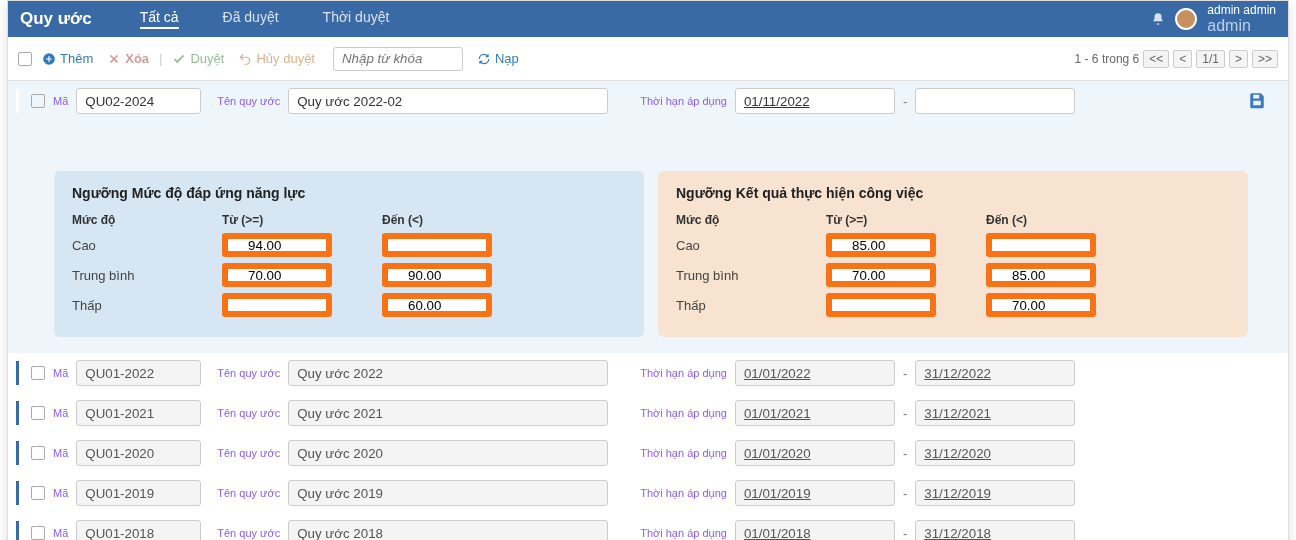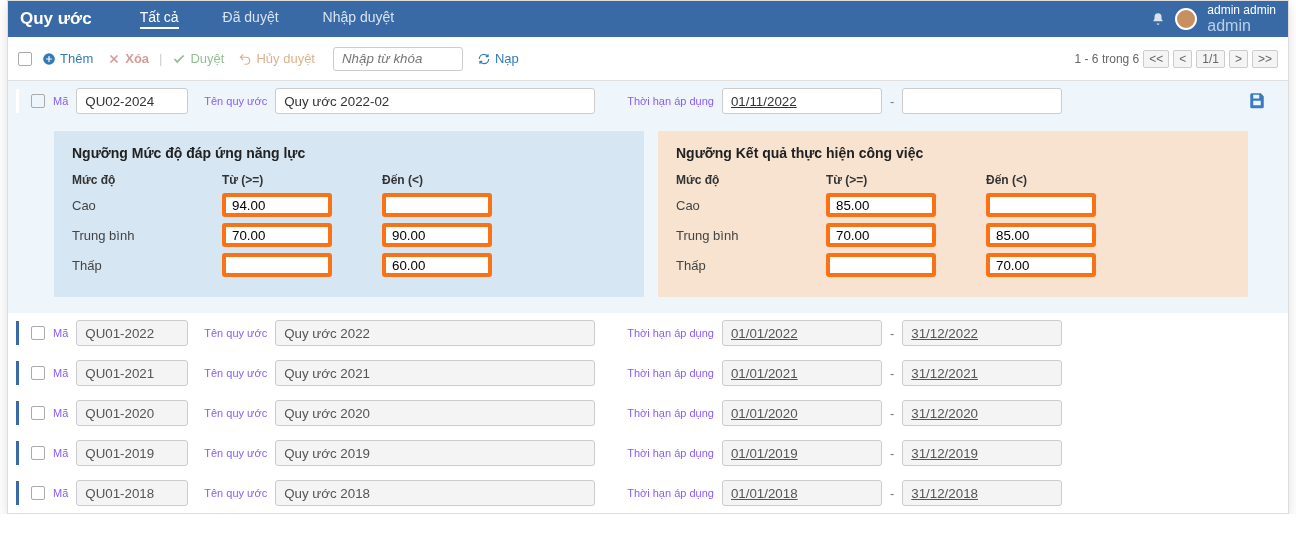--- a/index.html
+++ b/index.html
@@ -32,52 +32,52 @@
 
 .rows { padding: 0; }
 .row { display: flex; align-items: center; padding: 7px 10px 7px 0; gap: 8px; }
 .row .bar { width: 3px; height: 24px; background: #3a6aa5; margin-left: 8px; margin-right: 4px; }
 .row .chk { width: 14px; height: 14px; border: 1px solid #aaa; border-radius: 2px; }
 .row .lbl { color: #8b5cf6; font-size: 11px; }
 .row input.fld { border: 1px solid #ccc; background: #f4f4f4; border-radius: 3px; padding: 4px 8px; height: 26px; color: #555; }
 .row.active { background: #eef5fb; }
 .row.active .bar { background: #fff; }
 .row.active input.fld { background: #fff; color: #333; }
-.row .ma { width: 112px; }
+.row .ma { width: 125px; }
 .row .ten { width: 320px; }
 .row .date { width: 160px; text-decoration: underline; }
 .row .dash { color: #777; }
 .row .save { margin-left: auto; margin-right: 12px; cursor: pointer; }
 .row .save svg { fill: #3a7ac5; }
 
 .panels { display: flex; gap: 14px; padding: 10px 40px 16px 46px; background: #eef5fb; }
-.panel { flex: 1; border-radius: 1px; padding: 14px 18px; }
+.panel { flex: 1; border-radius: 6px; padding: 14px 18px; margin-top: 40px; }
 .panel.p1 { background: #d6e6f2; }
 .panel.p2 { background: #f7e3d0; }
 .panel h3 { font-size: 14px; margin-bottom: 12px; color: #222; }
 .panel .hdr, .panel .line { display: flex; gap: 10px; }
 .panel .hdr { font-weight: bold; font-size: 12px; margin-bottom: 6px; }
 .panel .c1 { width: 140px; }
 .panel .c2 { width: 150px; }
 .panel .c3 { width: 150px; }
 .panel .line { align-items: center; margin-bottom: 6px; font-size: 13px; color: #444; }
-.panel .line input { width: 110px; border: 4px solid #f97316; border-radius: 3px; padding: 3px 6px; height: 24px; background: #fff; }
+.panel .line input { width: 110px; border: 6px solid #f97316; border-radius: 3px; padding: 3px 20px; height: 24px; background: #fff; }
 
 .icon { width: 14px; height: 14px; display: inline-block; }
 </style>
 </head>
 <body>
 
 <div class="app">
   <div class="header">
     <div class="title">Quy ước</div>
     <div class="tabs">
       <div class="tab active">Tất cả</div>
       <div class="tab">Đã duyệt</div>
-      <div class="tab">Nhập duyệt</div>
+      <div class="tab">Thời duyệt</div>
     </div>
     <div class="right">
       <svg class="bell icon" viewBox="0 0 24 24" width="18" height="18">
           <path d="M12 2a6 6 0 00-6 6v4l-2 3v1h16v-1l-2-3V8a6 6 0 00-6-6zm0 20a2.5 2.5 0 002.5-2.5h-5A2.5 2.5 0 0012 22z"></path>
         </svg>
       <div class="avatar"></div>
       <div class="userblock">
         <div class="u1">admin admin</div>
         <div class="u2">admin</div>
       </div>

